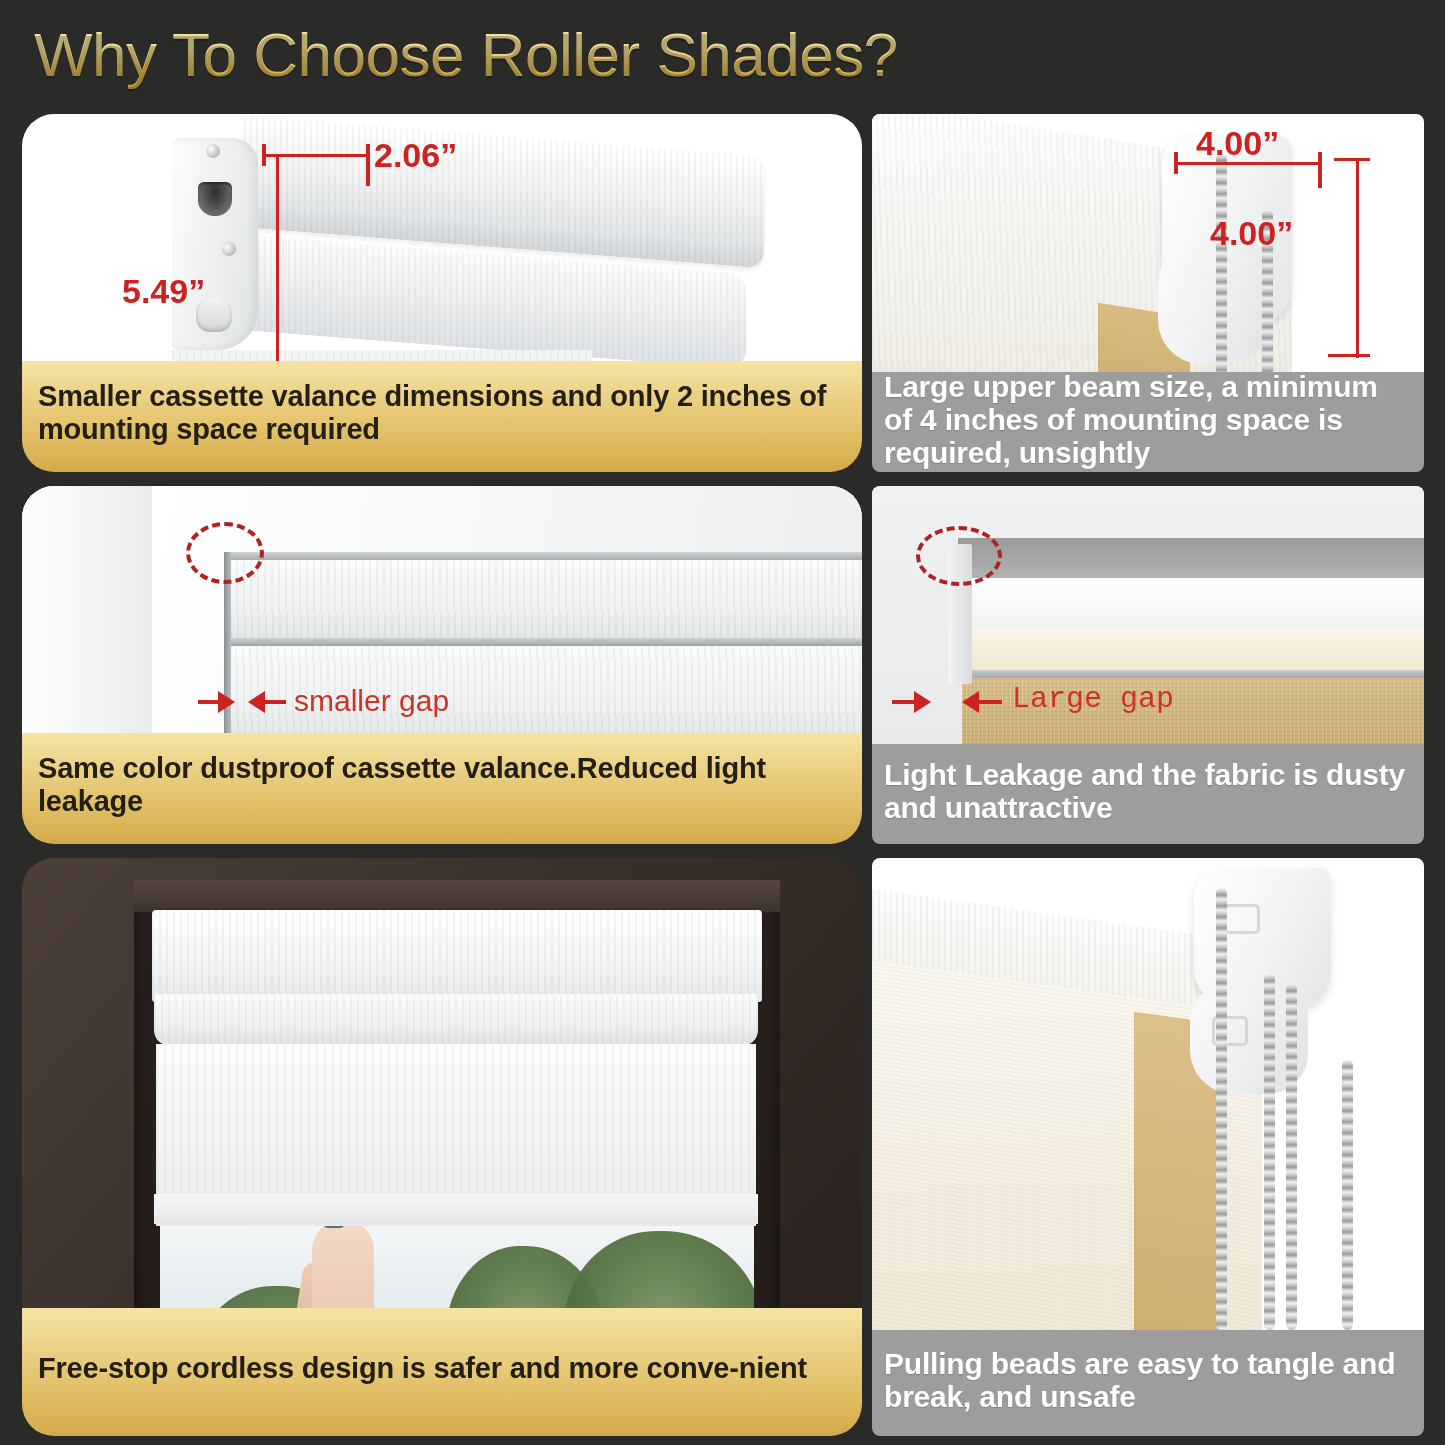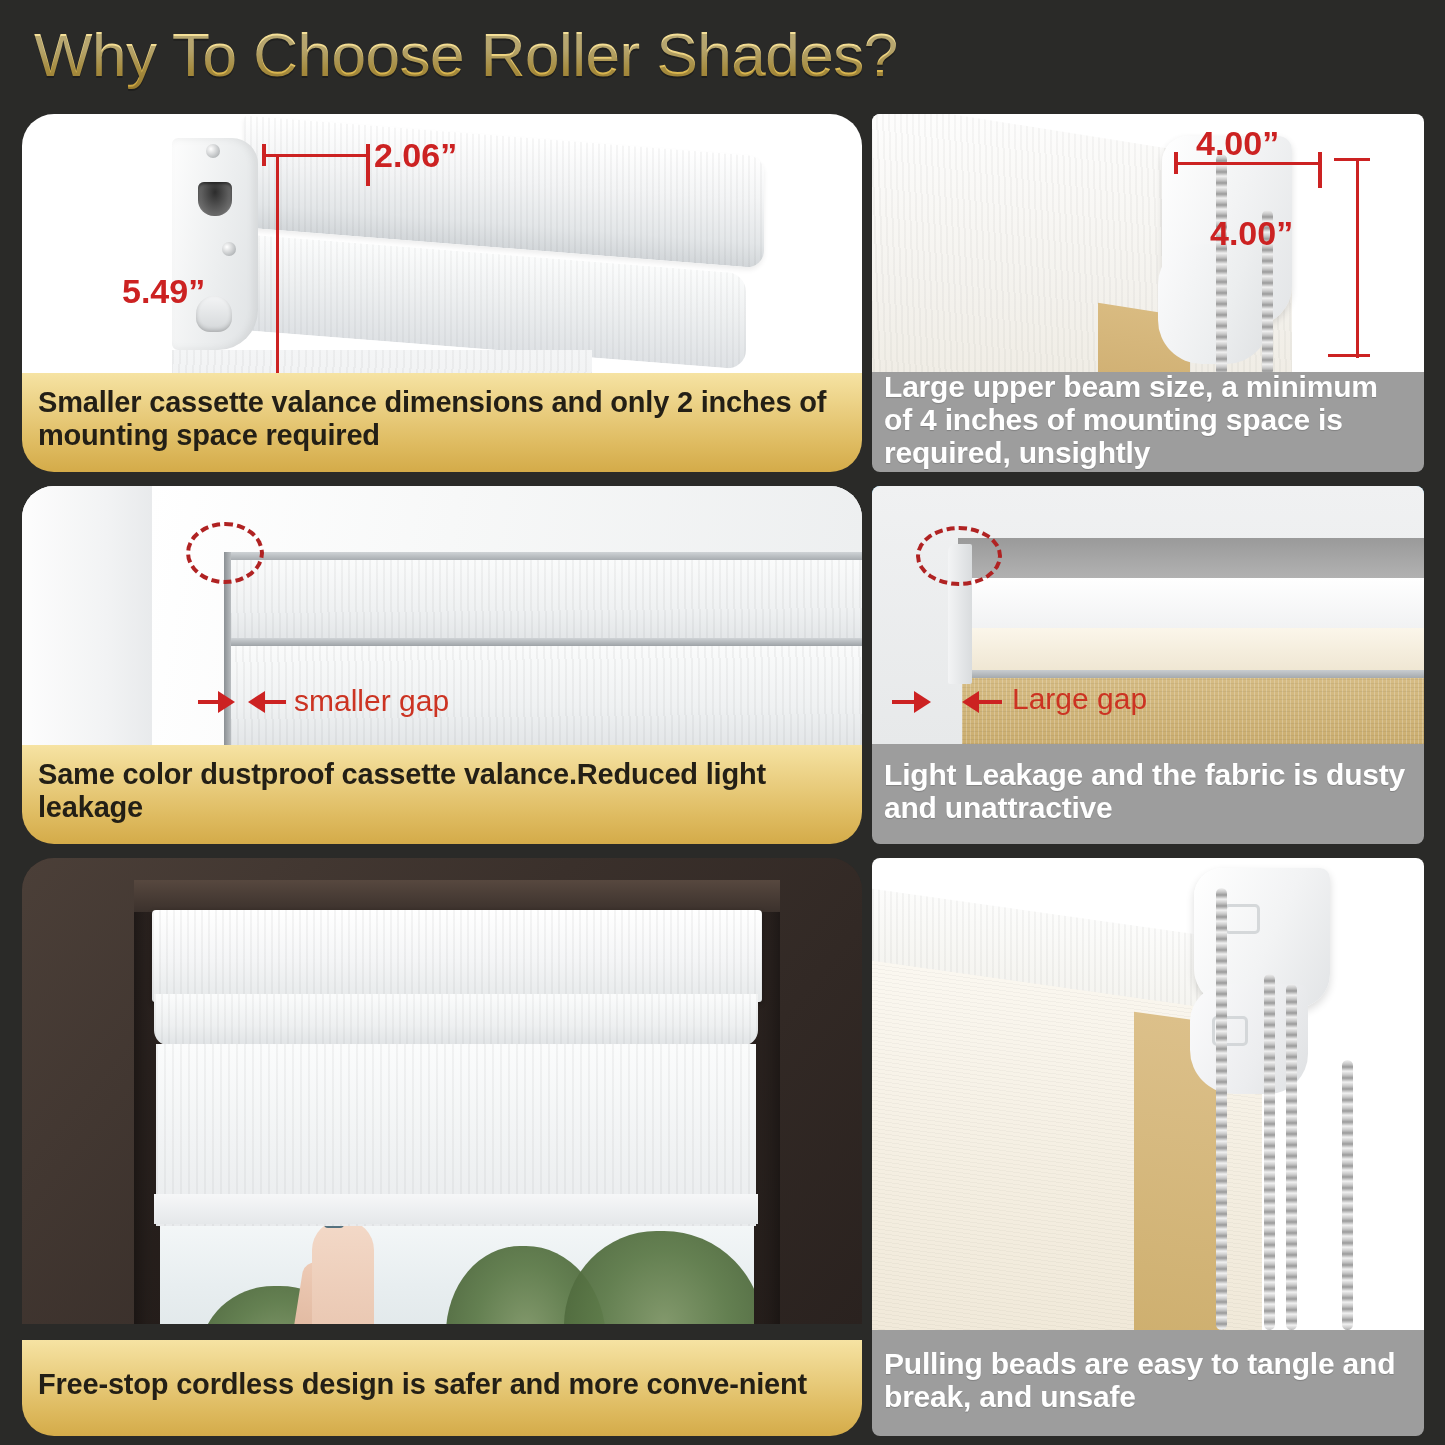--- a/index.html
+++ b/index.html
@@ -72,42 +72,42 @@
   
   .cap {
     position: absolute;
     left: 0; bottom: 0; width: 100%;
     display: flex; align-items: center;
     padding: 6px 16px 14px 16px;
   }
   .cap-gold {
     background: linear-gradient(180deg, #f6e3a3 0%, #ecd287 30%, #dfbc62 70%, #d4ab49 100%);
     color: #231f16;
-    height: 99px;
+    height: 111px;
     border-bottom-left-radius: 22px;
     border-bottom-right-radius: 22px;
   }
   .cap-gray {
     background: #9d9d9d;
     color: #ffffff;
     height: 100px;
     padding: 4px 12px 10px 12px;
   }
   .cap-text {
     font-size: 29px;
     font-weight: bold;
     line-height: 1.13;
     letter-spacing: -0.2px;
   }
   .cap-gray .cap-text {
     font-size: 30px;
     line-height: 1.10;
     text-shadow: 0 1px 1px rgba(0,0,0,0.18);
   }
-  .cap-r3.cap-gold { height: 96px; }
+  .cap-r3.cap-gold { height: 128px; }
   .cap-r3.cap-gray { height: 106px; }
 
   
   .a1l { background: #ffffff; }
   .val-wrap { position: absolute; left: 150px; top: 16px; width: 620px; height: 240px; }
   .val-bracket {
     position: absolute; left: 0; top: 8px; width: 86px; height: 212px;
     background: linear-gradient(100deg,#fdfdfd 0%, #eceeef 55%, #dfe2e4 100%);
     border-radius: 6px 26px 40px 6px;
     box-shadow: inset -4px 0 8px rgba(0,0,0,0.07);
@@ -228,21 +228,21 @@
     border-bottom: 11px solid transparent;
   }
   .arrow-r { border-left: 17px solid #cc2222; }
   .arrow-l { border-right: 17px solid #cc2222; }
   .arrow-tail {
     position: absolute; height: 4px; background: #cc2222;
   }
   .tick-v { position: absolute; width: 4px; background: #cc2222; }
 
   
-  .a2r { background: #7dd3fc; }
+  .a2r { background: #7dd3fc; font-family: Liberation Mono, monospace; }
   .r2-wall {
     position: absolute; left: 0; top: 0; width: 100%; height: 100%;
     background: linear-gradient(180deg,#f0f1f2 0%, #e7e9ea 100%);
   }
   .r2-dark {
     position: absolute; left: 86px; top: 52px; right: 0; height: 44px;
     background: linear-gradient(180deg,#9a9a9a,#b4b4b4);
   }
   .r2-white {
     position: absolute; left: 86px; top: 92px; right: 0; height: 54px;

